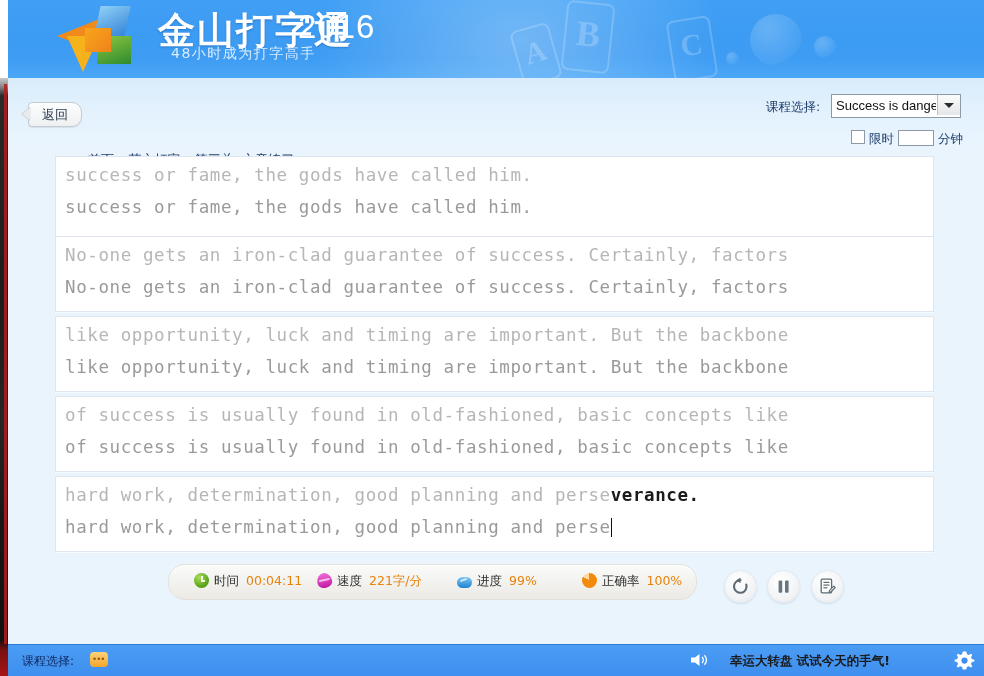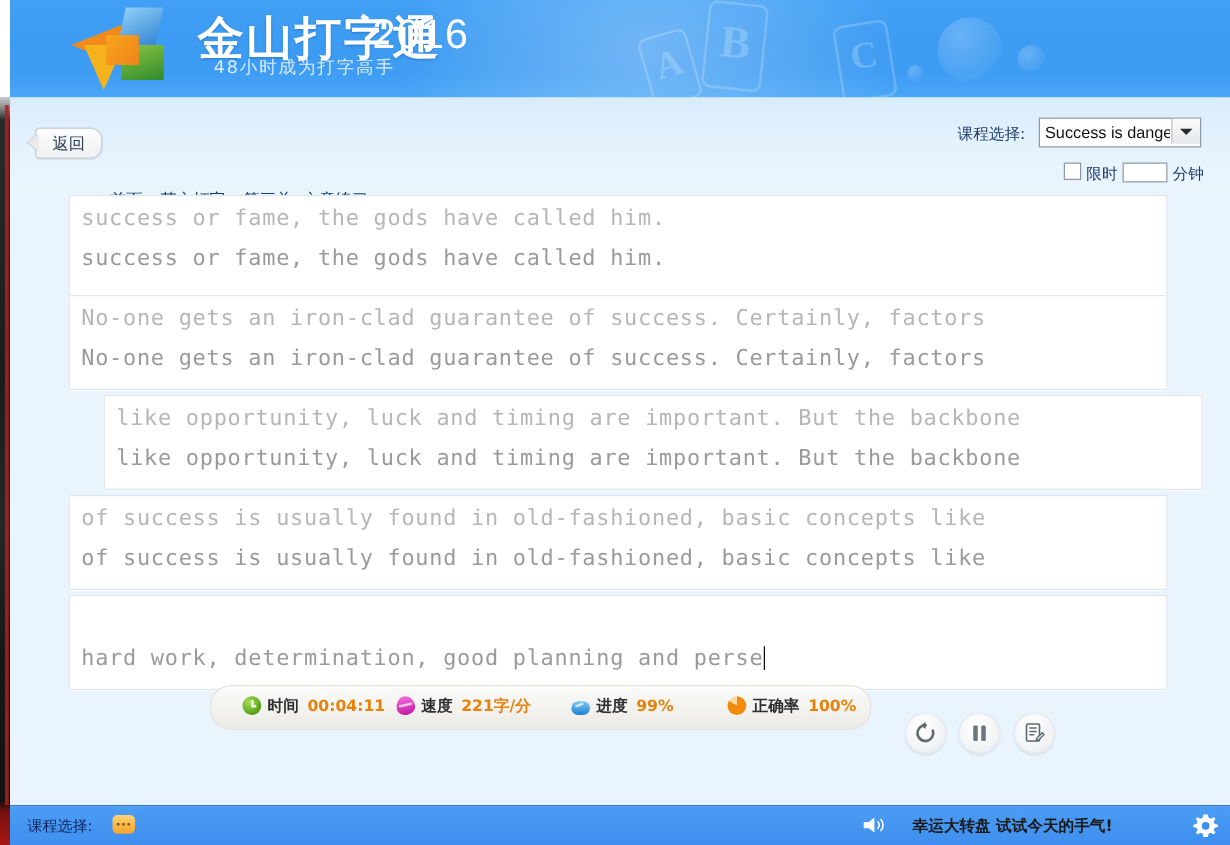--- a/index.html
+++ b/index.html
@@ -315,27 +315,26 @@
     background: #101010;
     vertical-align: -4px;
     margin-left: 0px;
     animation: blink 1.05s step-end infinite;
   }
   @keyframes blink { 50% { opacity: 0; } }
 
   
   #status-bar {
     position: absolute;
-    left: 160px; top: 548px;
+    left: 160px; top: 564px;
     width: 527px; height: 34px;
     border-radius: 17px;
     background: linear-gradient(180deg, #fbfbfa 0%, #f2f2ef 50%, #eceae5 100%);
     border: 1px solid #e3e1da;
     box-shadow: inset 0 1px 0 #fff;
-    font-weight: bold;
   }
   .stat {
     position: absolute;
     top: 8px;
     font-size: 12.5px;
     color: #3a3a3a;
     font-family: "DejaVu Sans", sans-serif;
     white-space: nowrap;
   }
   .stat .ico {
@@ -527,31 +526,32 @@
     <div class="line-box" style="top:8px; height:87px;">
       <div class="ref-line"><span>success or fame, the gods have called him.</span><span class="pending"></span></div>
       <div class="typed-line"><span>success or fame, the gods have called him.</span></div>
     </div>
 
     <div class="line-box" style="top:88px; height:76px;">
       <div class="ref-line"><span>No-one gets an iron-clad guarantee of success. Certainly, factors</span><span class="pending"></span></div>
       <div class="typed-line"><span>No-one gets an iron-clad guarantee of success. Certainly, factors</span></div>
     </div>
 
-    <div class="line-box" style="top:168px; height:76px;margin-left:28px;">
+    <div class="line-box" style="top:168px; height:76px;">
       <div class="ref-line"><span>like opportunity, luck and timing are important. But the backbone</span><span class="pending"></span></div>
       <div class="typed-line"><span>like opportunity, luck and timing are important. But the backbone</span></div>
     </div>
 
     <div class="line-box" style="top:248px; height:76px;">
       <div class="ref-line"><span>of success is usually found in old-fashioned, basic concepts like</span><span class="pending"></span></div>
       <div class="typed-line"><span>of success is usually found in old-fashioned, basic concepts like</span></div>
     </div>
 
     <div class="line-box" style="top:328px; height:76px;">
+      <div class="ref-line"><span>hard work, determination, good planning and perse</span><span class="pending">verance.</span></div>
       <div class="typed-line"><span>hard work, determination, good planning and perse</span><span class="caret-blink"></span></div>
     </div>
 
   </div>
 
   <div id="status-bar">
     <div class="stat" style="left:25px;">
       <span class="ico ico-clock"></span><span class="lbl">时间</span><span class="val">00:04:11</span>
     </div>
     <div class="stat" style="left:148px;">

